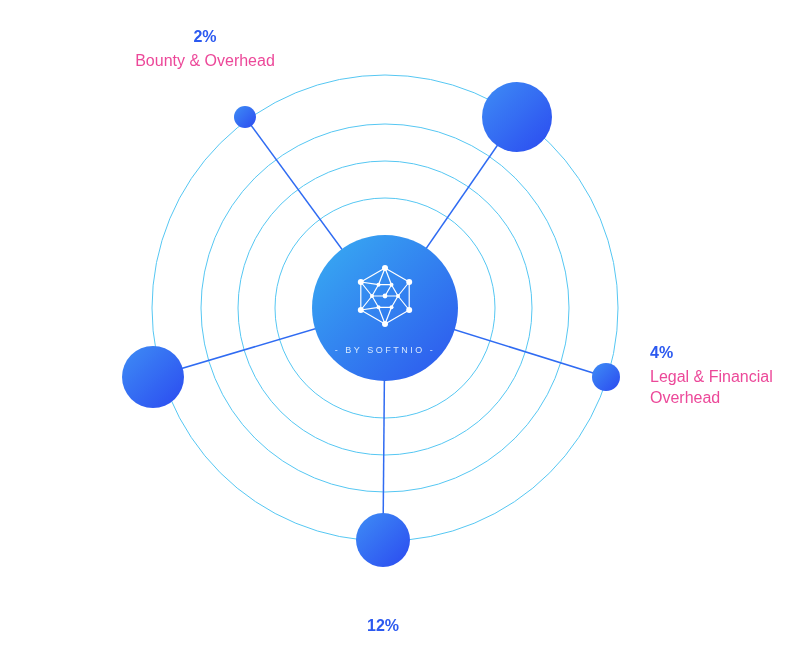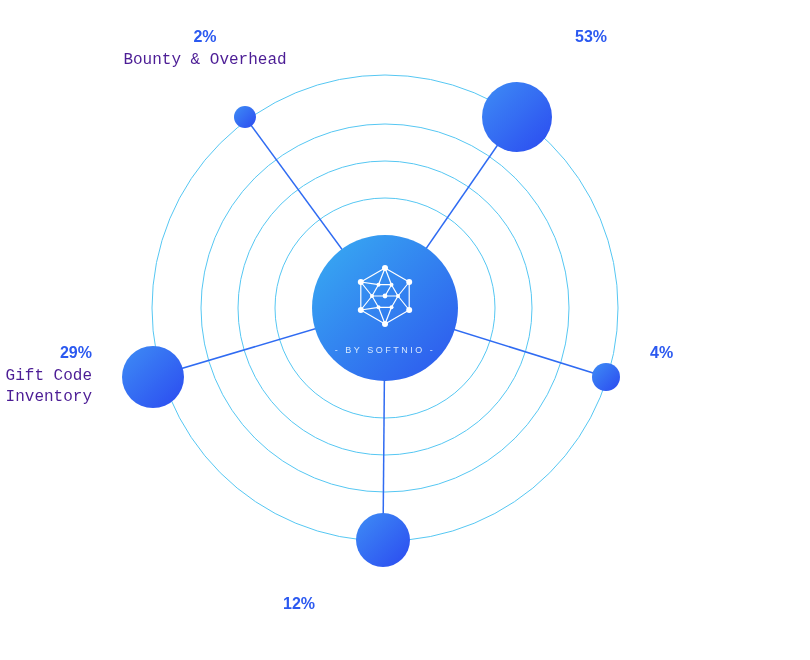--- a/index.html
+++ b/index.html
@@ -19,29 +19,28 @@
     position: absolute;
     font-size: 16px;
     line-height: 1.32;
   }
   .chart-label .pct {
     font-weight: 700;
     color: #2b59f0;
     margin-bottom: 3px;
   }
   .chart-label .lbl {
-    color: #4c1d95;
+    color: #ec4899;
     font-weight: 400;
-    font-family: Liberation Mono, monospace;
   }
   .label-bounty   { left: 55px;  top: 26px;  width: 300px; text-align: center; }
   .label-branding { left: 575px; top: 26px;  width: 162px; text-align: left; }
   .label-legal    { left: 650px; top: 342px; width: 156px; text-align: left; }
   .label-gift     { left: 0px;   top: 342px; width: 92px;  text-align: right; }
-  .label-it       { left: 283px; top: 593px; width: 200px; text-align: left; }
+  .label-it       { left: 283px; top: 615px; width: 200px; text-align: center; }
 </style>
 </head>
 <body>
 
 <div class="stage">
 
   <svg class="chart-canvas" width="810" height="660" viewBox="0 0 810 660">
     <defs>
       <linearGradient id="centerGrad" x1="0" y1="0" x2="1" y2="1">
         <stop offset="0" stop-color="#38aef2"></stop>
@@ -113,29 +112,25 @@
 
     <text x="385" y="353" text-anchor="middle" font-family="Liberation Sans, sans-serif" font-size="9" letter-spacing="2.5" fill="#e9f5ff" opacity="0.9">- BY SOFTNIO -</text>
   </svg>
 
   <div class="chart-label label-bounty">
     <div class="pct">2%</div>
     <div class="lbl">Bounty &amp; Overhead</div>
   </div>
 
   <div class="chart-label label-branding">
-    <div class="pct">53%</div>
   </div>
 
   <div class="chart-label label-legal">
     <div class="pct">4%</div>
+    <div class="lbl">Legal &amp; Financial Overhead</div>
   </div>
 
   <div class="chart-label label-it">
     <div class="pct">12%</div>
   </div>
 
-  <div class="chart-label label-gift">
-    <div class="pct">29%</div>
-    <div class="lbl">Gift Code Inventory</div>
-  </div>
 
 </div>
 
 </body></html>

